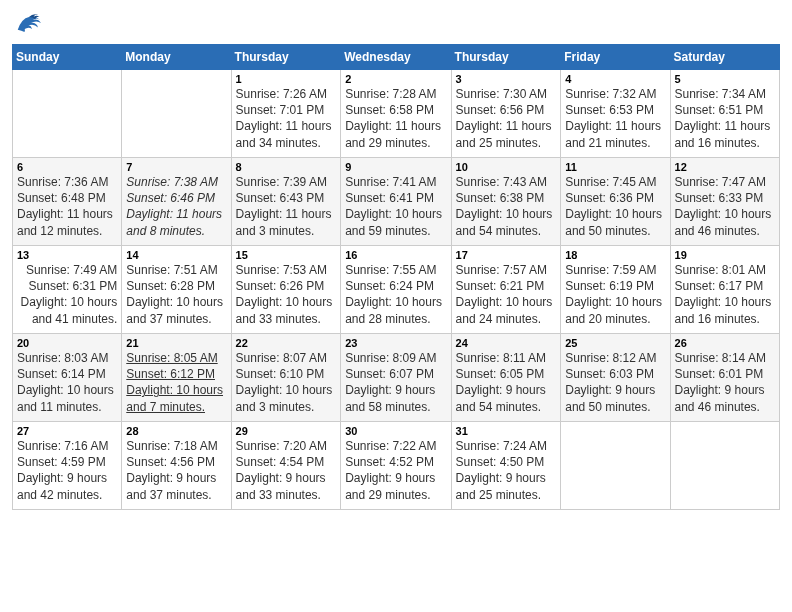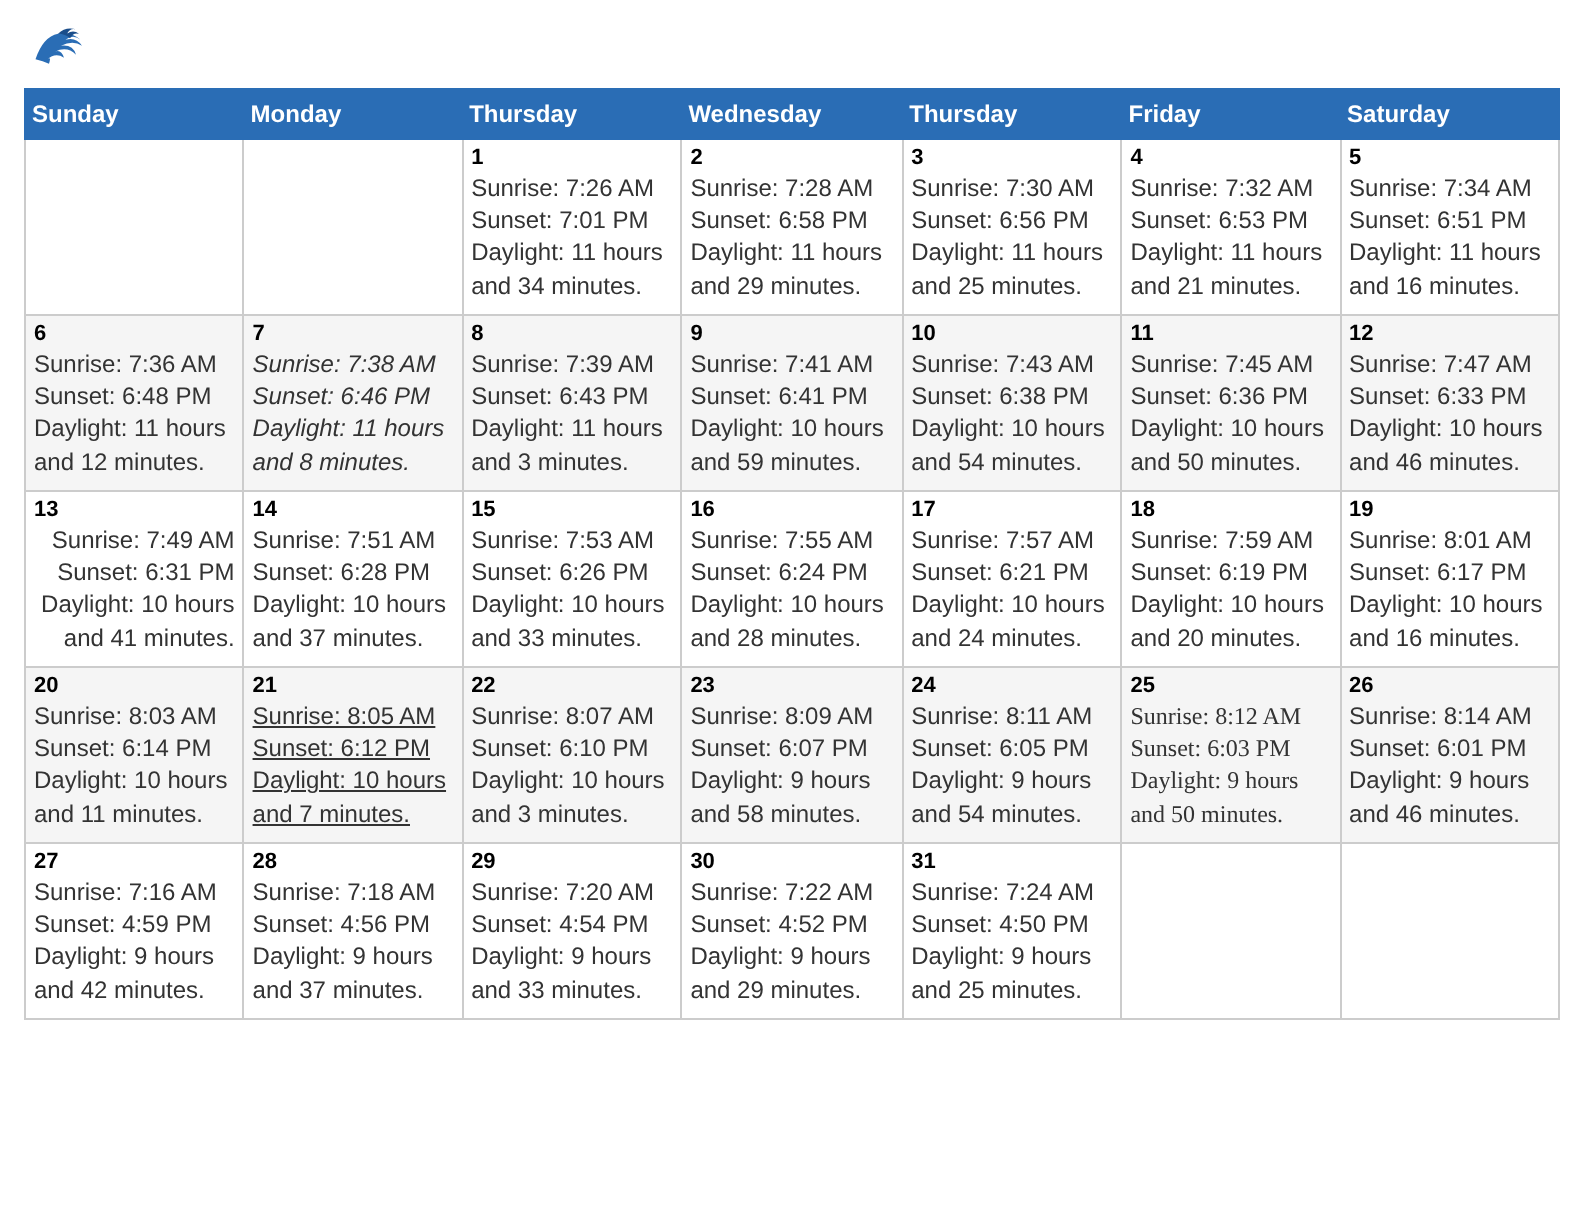--- a/index.html
+++ b/index.html
@@ -293,21 +293,21 @@
           </td>
           <td>
             <span class="day-num">24</span>
             <div class="day-info" style="white-space: pre-line;">Sunrise: 8:11 AM
 Sunset: 6:05 PM
 Daylight: 9 hours
 and 54 minutes.</div>
           </td>
           <td>
             <span class="day-num">25</span>
-            <div class="day-info" style="white-space: pre-line; font-family: Liberation Serif, serif;">Sunrise: 8:12 AM
+            <div class="day-info" style="white-space: pre-line;">Sunrise: 8:12 AM
 Sunset: 6:03 PM
 Daylight: 9 hours
 and 50 minutes.</div>
           </td>
           <td>
             <span class="day-num">26</span>
             <div class="day-info" style="white-space: pre-line;">Sunrise: 8:14 AM
 Sunset: 6:01 PM
 Daylight: 9 hours
 and 46 minutes.</div>

